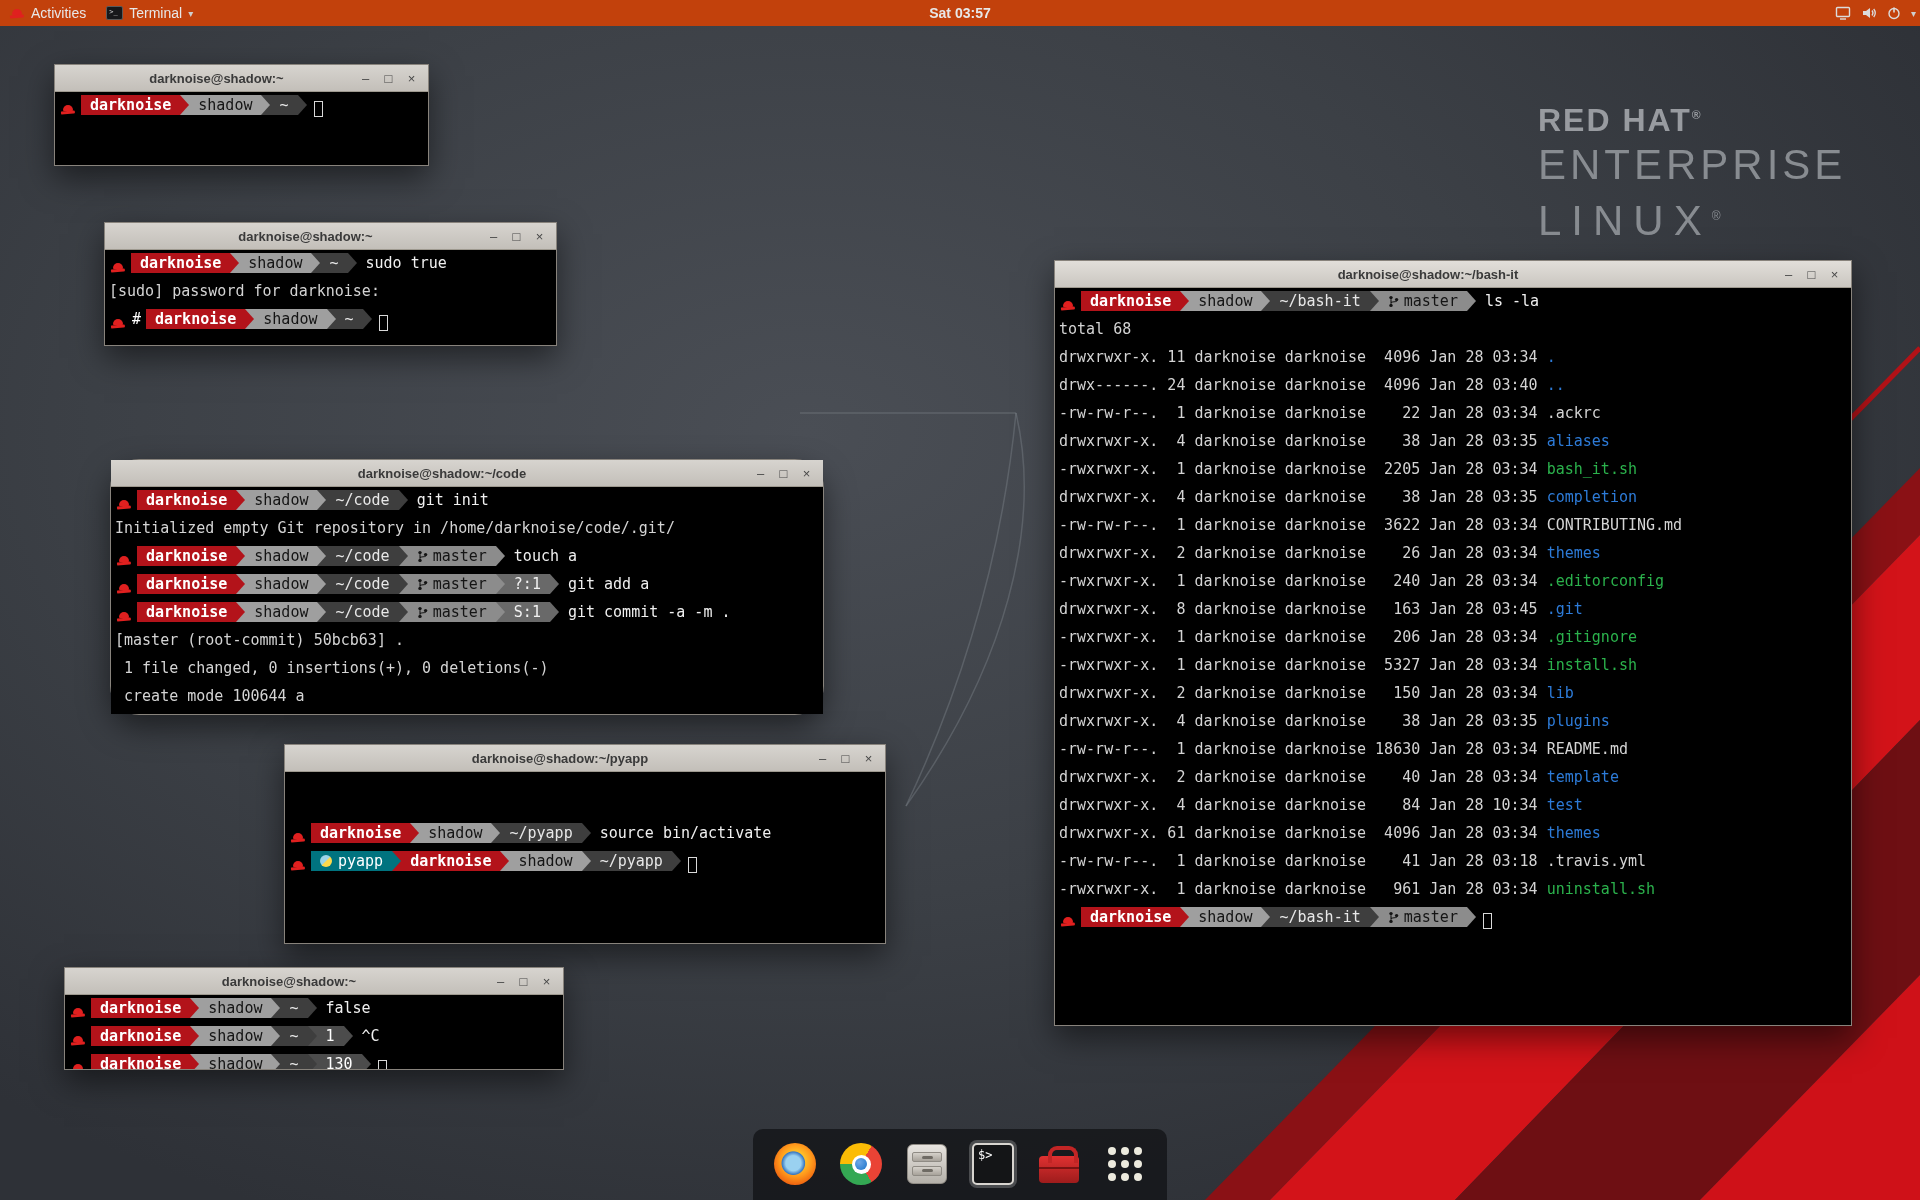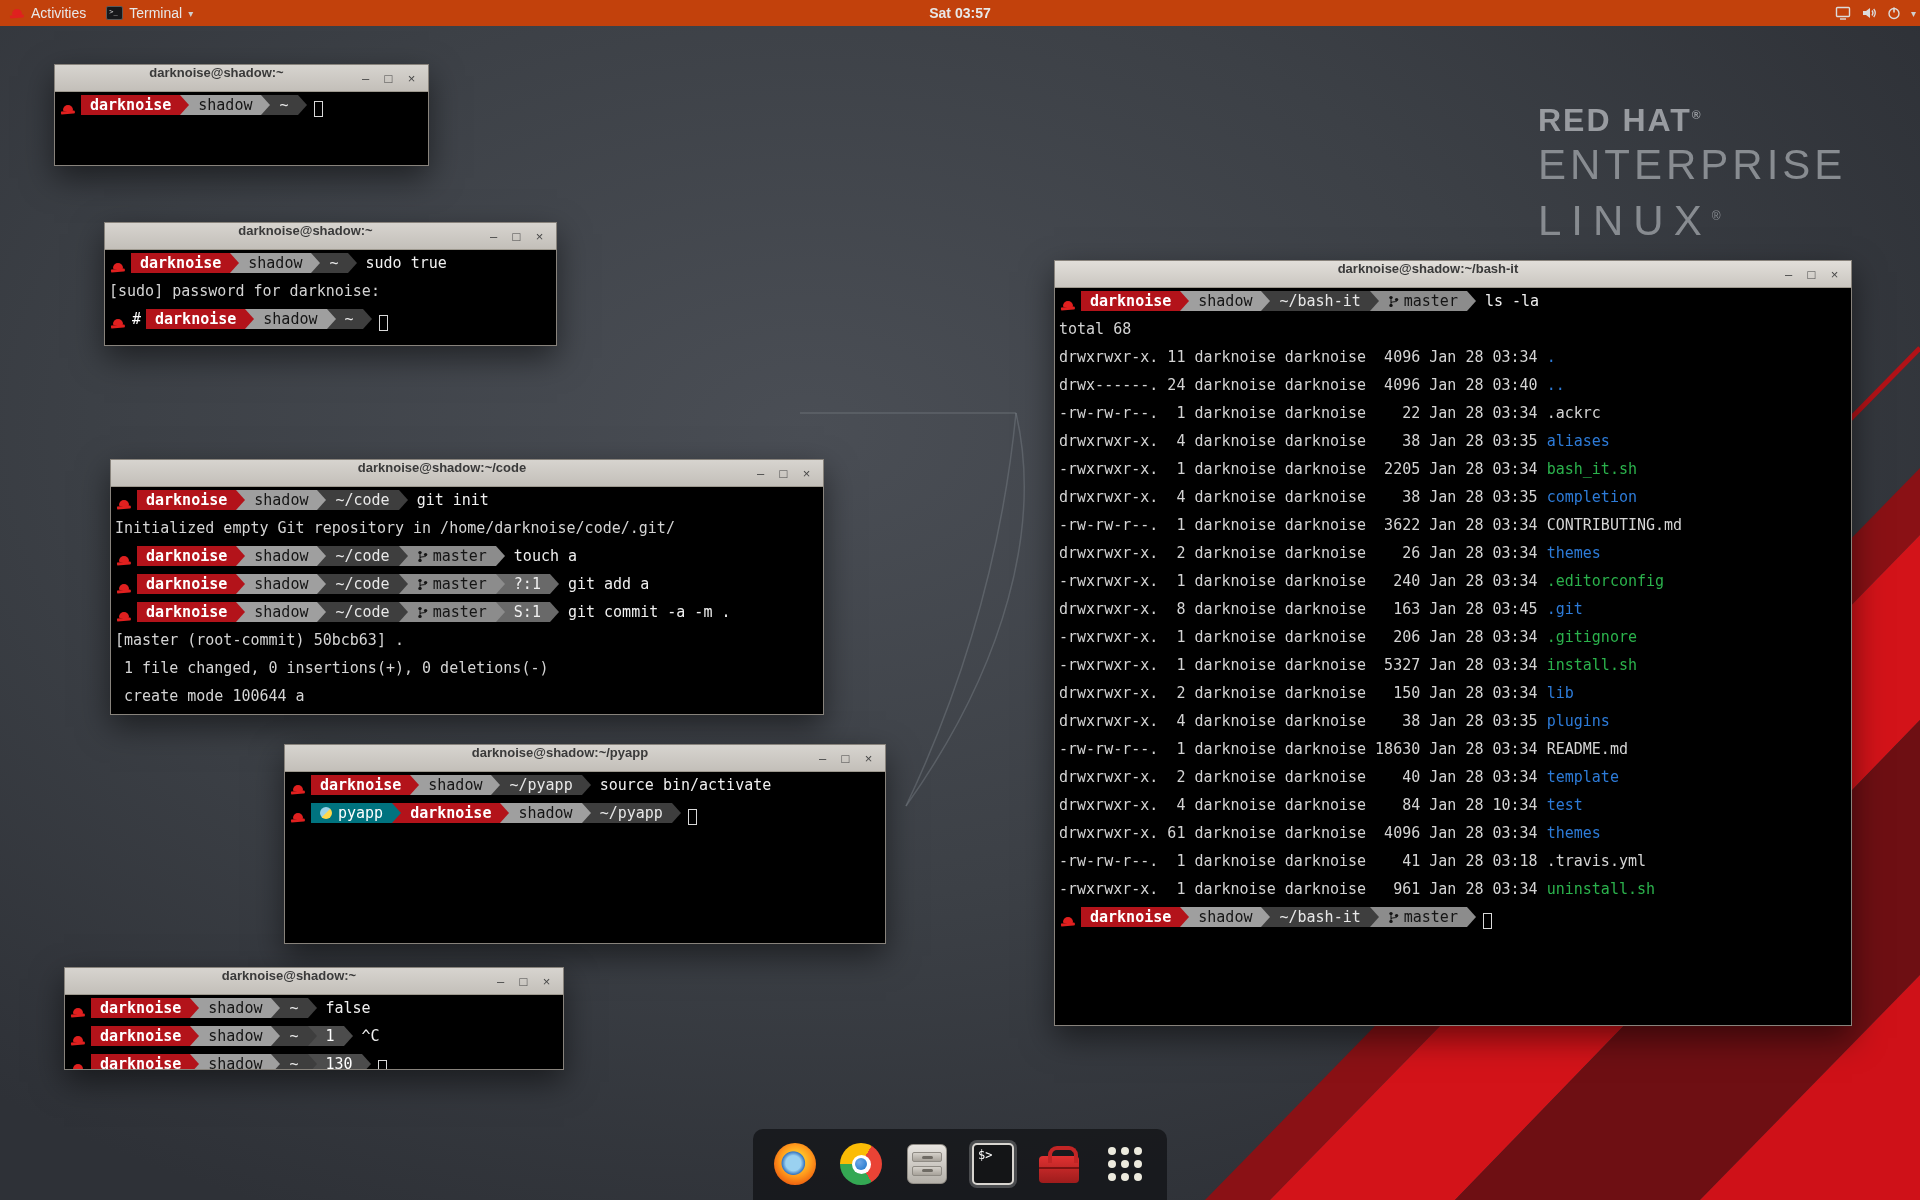--- a/index.html
+++ b/index.html
@@ -34,21 +34,21 @@
   .redhat-icon{display:inline-block;width:15px;height:13px;position:relative;flex:0 0 15px}
   .redhat-icon::before{content:"";position:absolute;left:2px;top:2px;width:10px;height:6px;
     background:var(--accent_red,#e0201f);border-radius:5px 5px 1px 1px}
   .redhat-icon::after{content:"";position:absolute;left:0;bottom:2px;width:14px;height:3px;
     background:var(--accent_red,#e0201f);border-radius:1px 3px 3px 1px;transform:rotate(-5deg)}
 
   
   .window{position:absolute;display:flex;flex-direction:column;border:1px solid #88837c;
     box-shadow:0 12px 30px rgba(0,0,0,.5);background:var(--terminal_bg,#000)}
   .titlebar{flex:0 0 27px;height:27px;background:linear-gradient(#d7d4cf,#c3bfb9);
-    border-bottom:1px solid #9e998f;display:flex;align-items:flex-start;position:relative}
+    border-bottom:1px solid #9e998f;display:flex;align-items:center;position:relative}
   .focused .titlebar{background:linear-gradient(#e2dfda,#cac6c0)}
   .title-text{position:absolute;left:30px;right:80px;text-align:center;font-size:13px;font-weight:700;color:#3a3a3a;
     white-space:nowrap;overflow:hidden}
   .controls{margin-left:auto;display:flex;z-index:1;padding-right:5px}
   .wbtn{width:23px;text-align:center;font-size:13px;color:#474747;line-height:27px}
   .term-body{flex:1;background:var(--terminal_bg,#000);padding:3px 4px;overflow:hidden;
     font-family:"DejaVu Sans Mono",monospace;font-size:15px;color:var(--terminal_fg,#d4d4d4)}
   .term-line{white-space:pre;height:28px;line-height:20px}
   .term-line.prompt{display:flex;align-items:stretch}
   .term-line .redhat-icon{align-self:center;margin:0 5px 0 2px}
@@ -165,21 +165,21 @@
             <span class="wbtn">□</span>
             <span class="wbtn">×</span>
           </div>
         </div>
         <div class="term-body">
           <div class="term-line prompt"><span class="redhat-icon"></span><span class="seg seg-user"><span>darknoise</span></span><span class="sep sep-user sepbg-host"></span><span class="seg seg-host"><span>shadow</span></span><span class="sep sep-host sepbg-path"></span><span class="seg seg-path"><span>~</span></span><span class="sep sep-path sepbg-term"></span><span class="cmd">sudo true</span></div>
           <div class="term-line output"><span>[sudo] password for darknoise: </span></div>
           <div class="term-line prompt"><span class="redhat-icon"></span><span class="root-marker">#</span><span class="seg seg-user"><span>darknoise</span></span><span class="sep sep-user sepbg-host"></span><span class="seg seg-host"><span>shadow</span></span><span class="sep sep-host sepbg-path"></span><span class="seg seg-path"><span>~</span></span><span class="sep sep-path sepbg-term"></span><span class="cursor"></span></div>
         </div>
       </div>
-      <div class="window" style="left: 110px; top: 459px; width: 714px; height: 256px;">
+      <div class="window" style="left: 110px; top: 459px; width: 714px; height: 256px; border-radius: 29px;">
         <div class="titlebar">
           <div class="title-text">darknoise@shadow:~/code</div>
           <div class="controls">
             <span class="wbtn">–</span>
             <span class="wbtn">□</span>
             <span class="wbtn">×</span>
           </div>
         </div>
         <div class="term-body">
           <div class="term-line prompt"><span class="redhat-icon"></span><span class="seg seg-user"><span>darknoise</span></span><span class="sep sep-user sepbg-host"></span><span class="seg seg-host"><span>shadow</span></span><span class="sep sep-host sepbg-path"></span><span class="seg seg-path"><span>~/code</span></span><span class="sep sep-path sepbg-term"></span><span class="cmd">git init</span></div>
@@ -206,21 +206,21 @@
           <div class="term-line output"><span> 1 file changed, 0 insertions(+), 0 deletions(-)</span></div>
           <div class="term-line output"><span> create mode 100644 a</span></div>
           <div class="term-line prompt"><span class="redhat-icon"></span><span class="seg seg-user"><span>darknoise</span></span><span class="sep sep-user sepbg-host"></span><span class="seg seg-host"><span>shadow</span></span><span class="sep sep-host sepbg-path"></span><span class="seg seg-path"><span>~/code</span></span><span class="sep sep-path sepbg-git"></span><span class="seg seg-git"><span class="branch-icon"><svg width="11" height="13" viewBox="0 0 11 13">
                   <circle cx="3" cy="2.6" r="1.7" fill="currentColor"></circle>
                   <circle cx="3" cy="10.4" r="1.7" fill="currentColor"></circle>
                   <circle cx="8.6" cy="4.6" r="1.7" fill="currentColor"></circle>
                   <path d="M3 4.2 L3 8.8 M3 8 C3 6 8.6 7.4 8.6 6.2" stroke="currentColor" stroke-width="1.1" fill="none"></path>
                 </svg></span><span>master</span></span><span class="sep sep-git sepbg-term"></span><span class="cursor"></span></div>
         </div>
       </div>
-      <div class="window" style="left: 284px; top: 744px; width: 602px; height: 200px;">
+      <div class="window" style="left: 284px; top: 744px; width: 602px; height: 200px; gap: 48px;">
         <div class="titlebar">
           <div class="title-text">darknoise@shadow:~/pyapp</div>
           <div class="controls">
             <span class="wbtn">–</span>
             <span class="wbtn">□</span>
             <span class="wbtn">×</span>
           </div>
         </div>
         <div class="term-body">
           <div class="term-line prompt"><span class="redhat-icon"></span><span class="seg seg-user"><span>darknoise</span></span><span class="sep sep-user sepbg-host"></span><span class="seg seg-host"><span>shadow</span></span><span class="sep sep-host sepbg-path"></span><span class="seg seg-path"><span>~/pyapp</span></span><span class="sep sep-path sepbg-term"></span><span class="cmd">source bin/activate</span></div>

